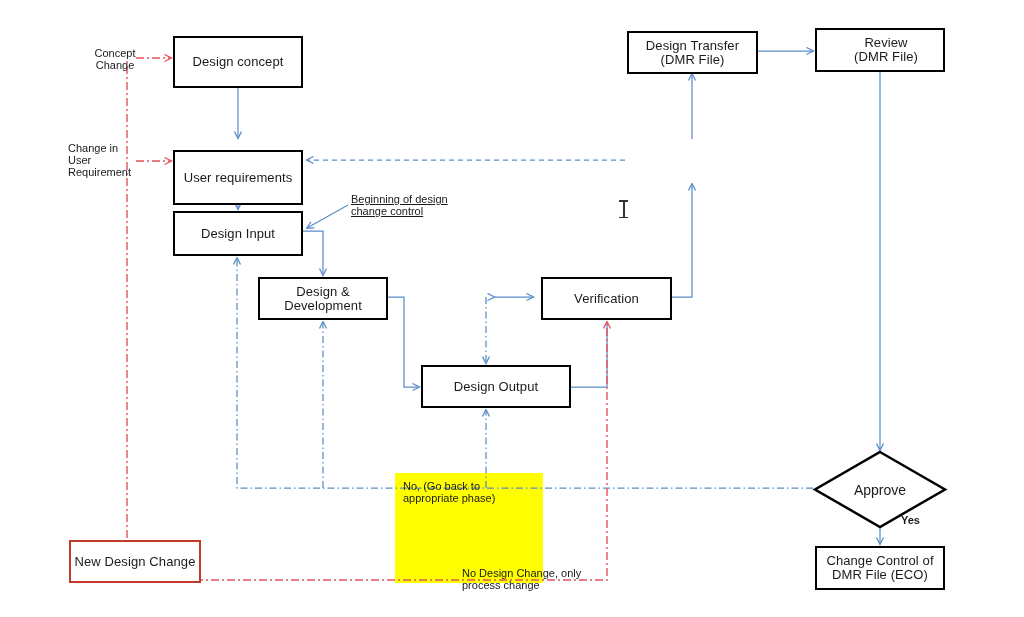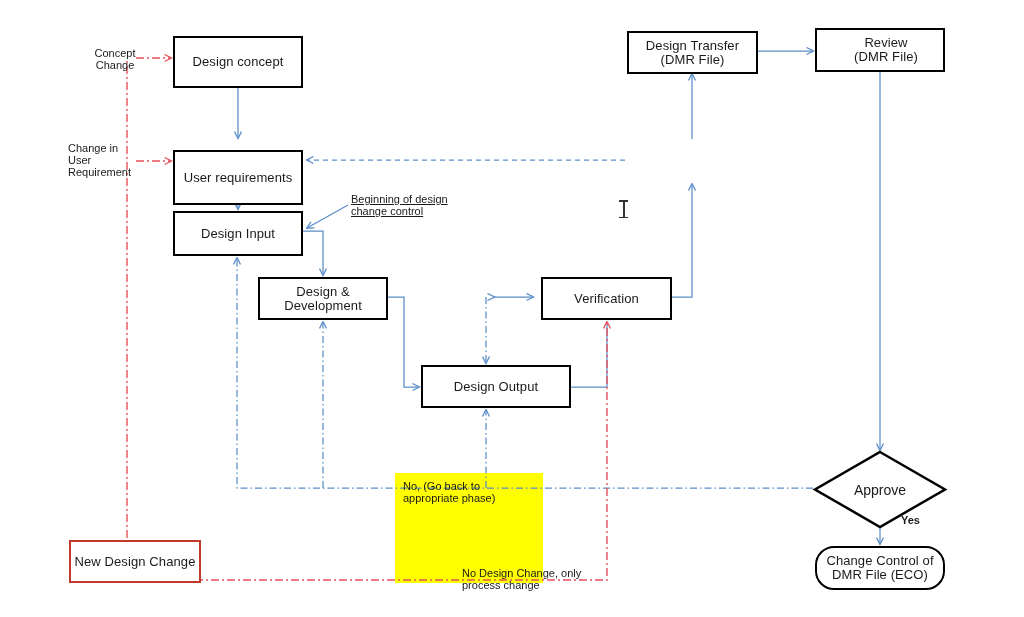--- a/index.html
+++ b/index.html
@@ -110,21 +110,21 @@
   <div class="node black" style="left:421px;top:365px;width:150px;height:43px;">Design Output</div>
 
   <div class="node black" style="left:541px;top:277px;width:131px;height:43px;">Verification</div>
 
 
   <div class="node black" style="left:627px;top:31px;width:131px;height:43px;padding:0 10px;">Design Transfer (DMR File)</div>
 
   <div class="node black" style="left:815px;top:28px;width:130px;height:44px;white-space:pre-line;padding-left:12px;">Review
 (DMR File)</div>
 
-  <div class="node black" style="left:815px;top:546px;width:130px;height:44px;padding:0 8px;border-radius:19px;">Change Control of DMR File (ECO)</div>
+  <div class="node black" style="left:815px;top:546px;width:130px;height:44px;padding:0 8px;">Change Control of DMR File (ECO)</div>
 
   <div class="node red" style="left:61px;top:540px;width:132px;height:43px;">New Design  Change</div>
 
   <div class="diamond-label" style="left:815px;top:482px;width:130px;">Approve</div>
 
   <div class="lbl center" style="left:84px;top:47px;width:62px;">Concept
 Change</div>
 
   <div class="lbl" style="left:68px;top:142px;width:80px;">Change in
 User

